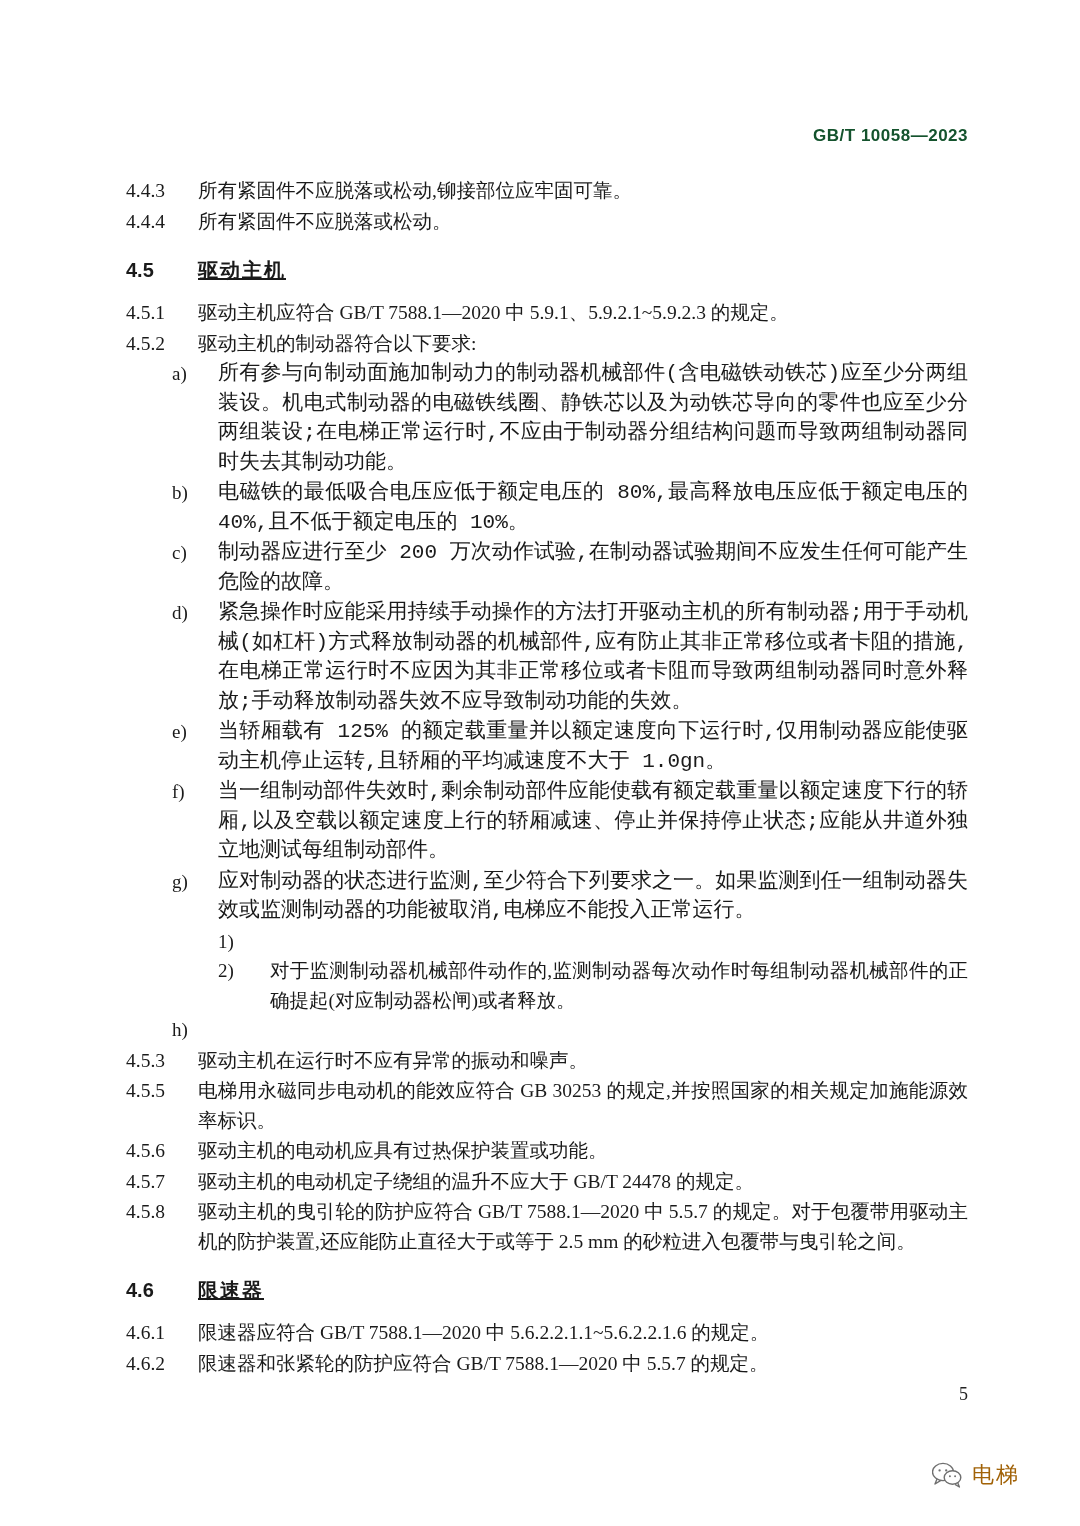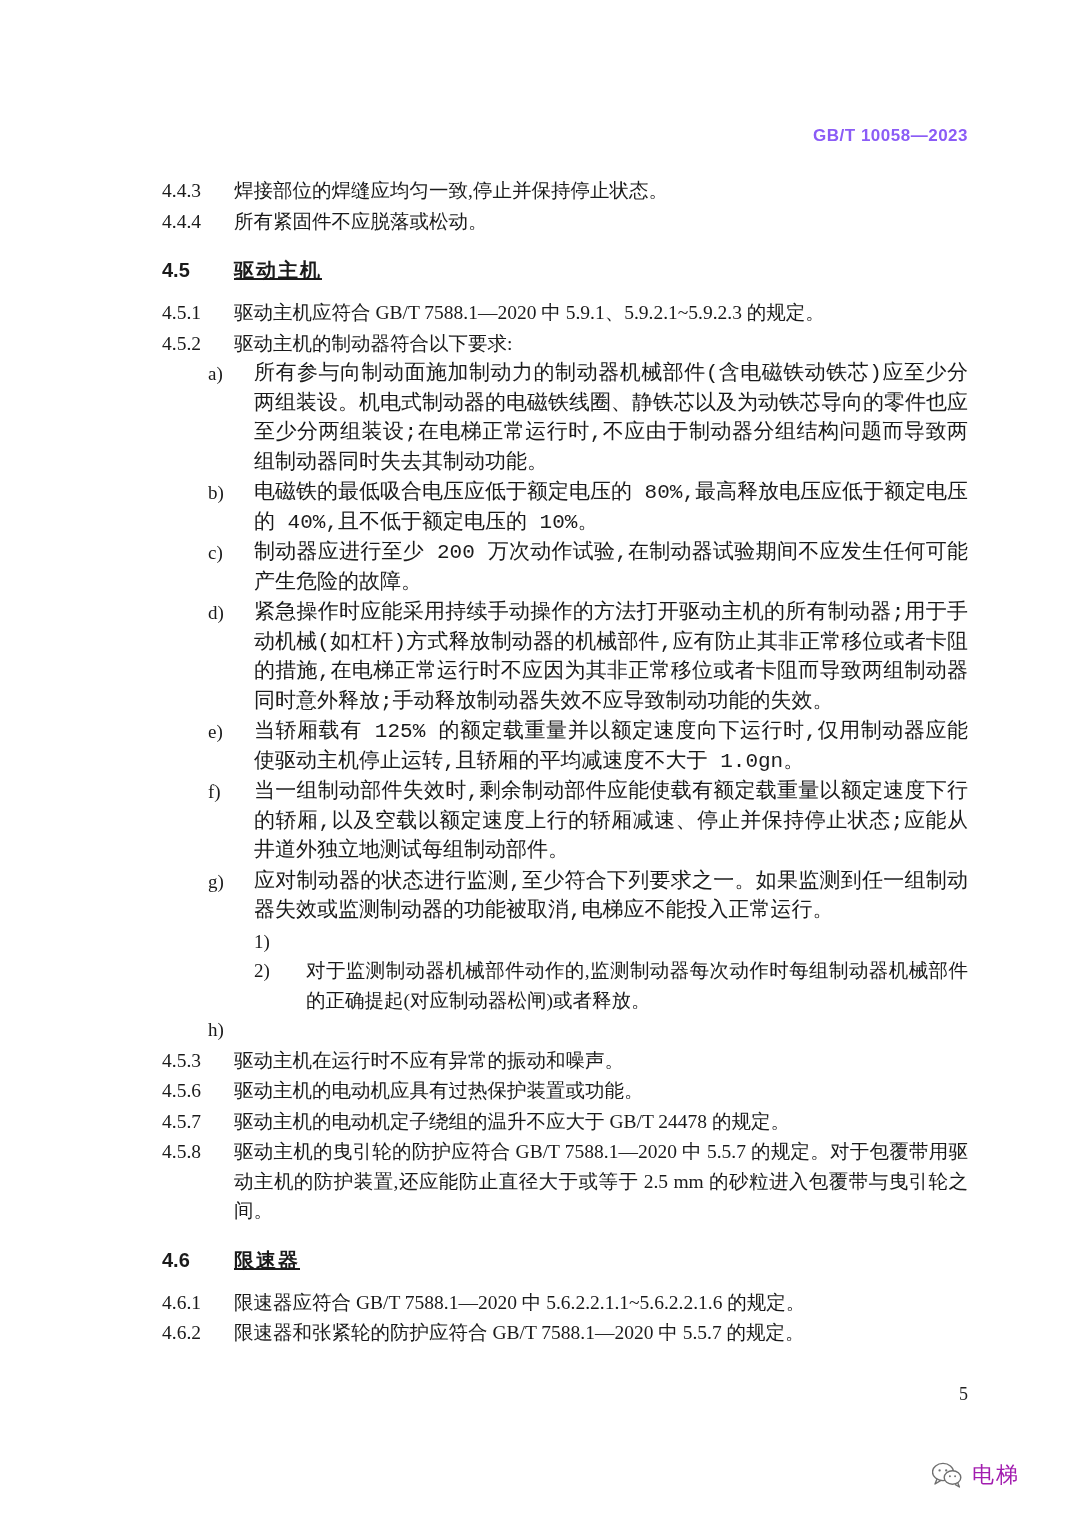--- a/index.html
+++ b/index.html
@@ -21,28 +21,27 @@
     padding: 0;
   }
   .header {
     position: absolute;
     top: 126px;
     right: 112px;
     font-family: "Liberation Sans", sans-serif;
     font-weight: bold;
     font-size: 17px;
     letter-spacing: 0.5px;
-    color: #8b5cf6;
+    color: #14532d;
   }
   .content {
     position: absolute;
     left: 126px;
     right: 112px;
     top: 176px;
-    margin-left: 36px;
   }
   
   .clause {
     display: flex;
     align-items: flex-start;
     margin-bottom: 1px;
   }
   .clause .num {
     flex: 0 0 auto;
     width: 72px;
@@ -138,35 +137,35 @@
     width: 30px;
     height: 26px;
     position: relative;
     display: inline-block;
   }
   .badge .wx svg { display:block; }
   .badge .label {
     font-family: "Liberation Sans", "DejaVu Sans", sans-serif;
     font-size: 22px;
     letter-spacing: 2px;
-    color: #a21caf;
+    color: #a16207;
   }
 </style>
 </head>
 <body>
 
 <div class="page">
 
   <div class="header">GB/T  10058—2023</div>
 
   <div class="content">
 
     <div class="clause">
       <div class="num">4.4.3</div>
-      <div class="txt">焊接部位的焊缝应均匀一致,停止并保持停止状态。</div>
+      <div class="txt">所有紧固件不应脱落或松动,铆接部位应牢固可靠。</div>
     </div>
     <div class="clause">
       <div class="num">4.4.4</div>
       <div class="txt">所有紧固件不应脱落或松动。</div>
     </div>
 
     <div class="section-title">
       <div class="num">4.5</div>
       <div class="txt">驱动主机</div>
     </div>
@@ -215,20 +214,24 @@
       <div class="mark">2)</div>
       <div class="txt">对于监测制动器机械部件动作的,监测制动器每次动作时每组制动器机械部件的正确提起(对应制动器松闸)或者释放。</div>
     </div>
     <div class="item">
       <div class="mark">h)</div>
     </div>
 
     <div class="clause">
       <div class="num">4.5.3</div>
       <div class="txt">驱动主机在运行时不应有异常的振动和噪声。</div>
+    </div>
+    <div class="clause">
+      <div class="num">4.5.5</div>
+      <div class="txt">电梯用永磁同步电动机的能效应符合 GB 30253 的规定,并按照国家的相关规定加施能源效率标识。</div>
     </div>
     <div class="clause">
       <div class="num">4.5.6</div>
       <div class="txt">驱动主机的电动机应具有过热保护装置或功能。</div>
     </div>
     <div class="clause">
       <div class="num">4.5.7</div>
       <div class="txt">驱动主机的电动机定子绕组的温升不应大于 GB/T 24478 的规定。</div>
     </div>
     <div class="clause">

